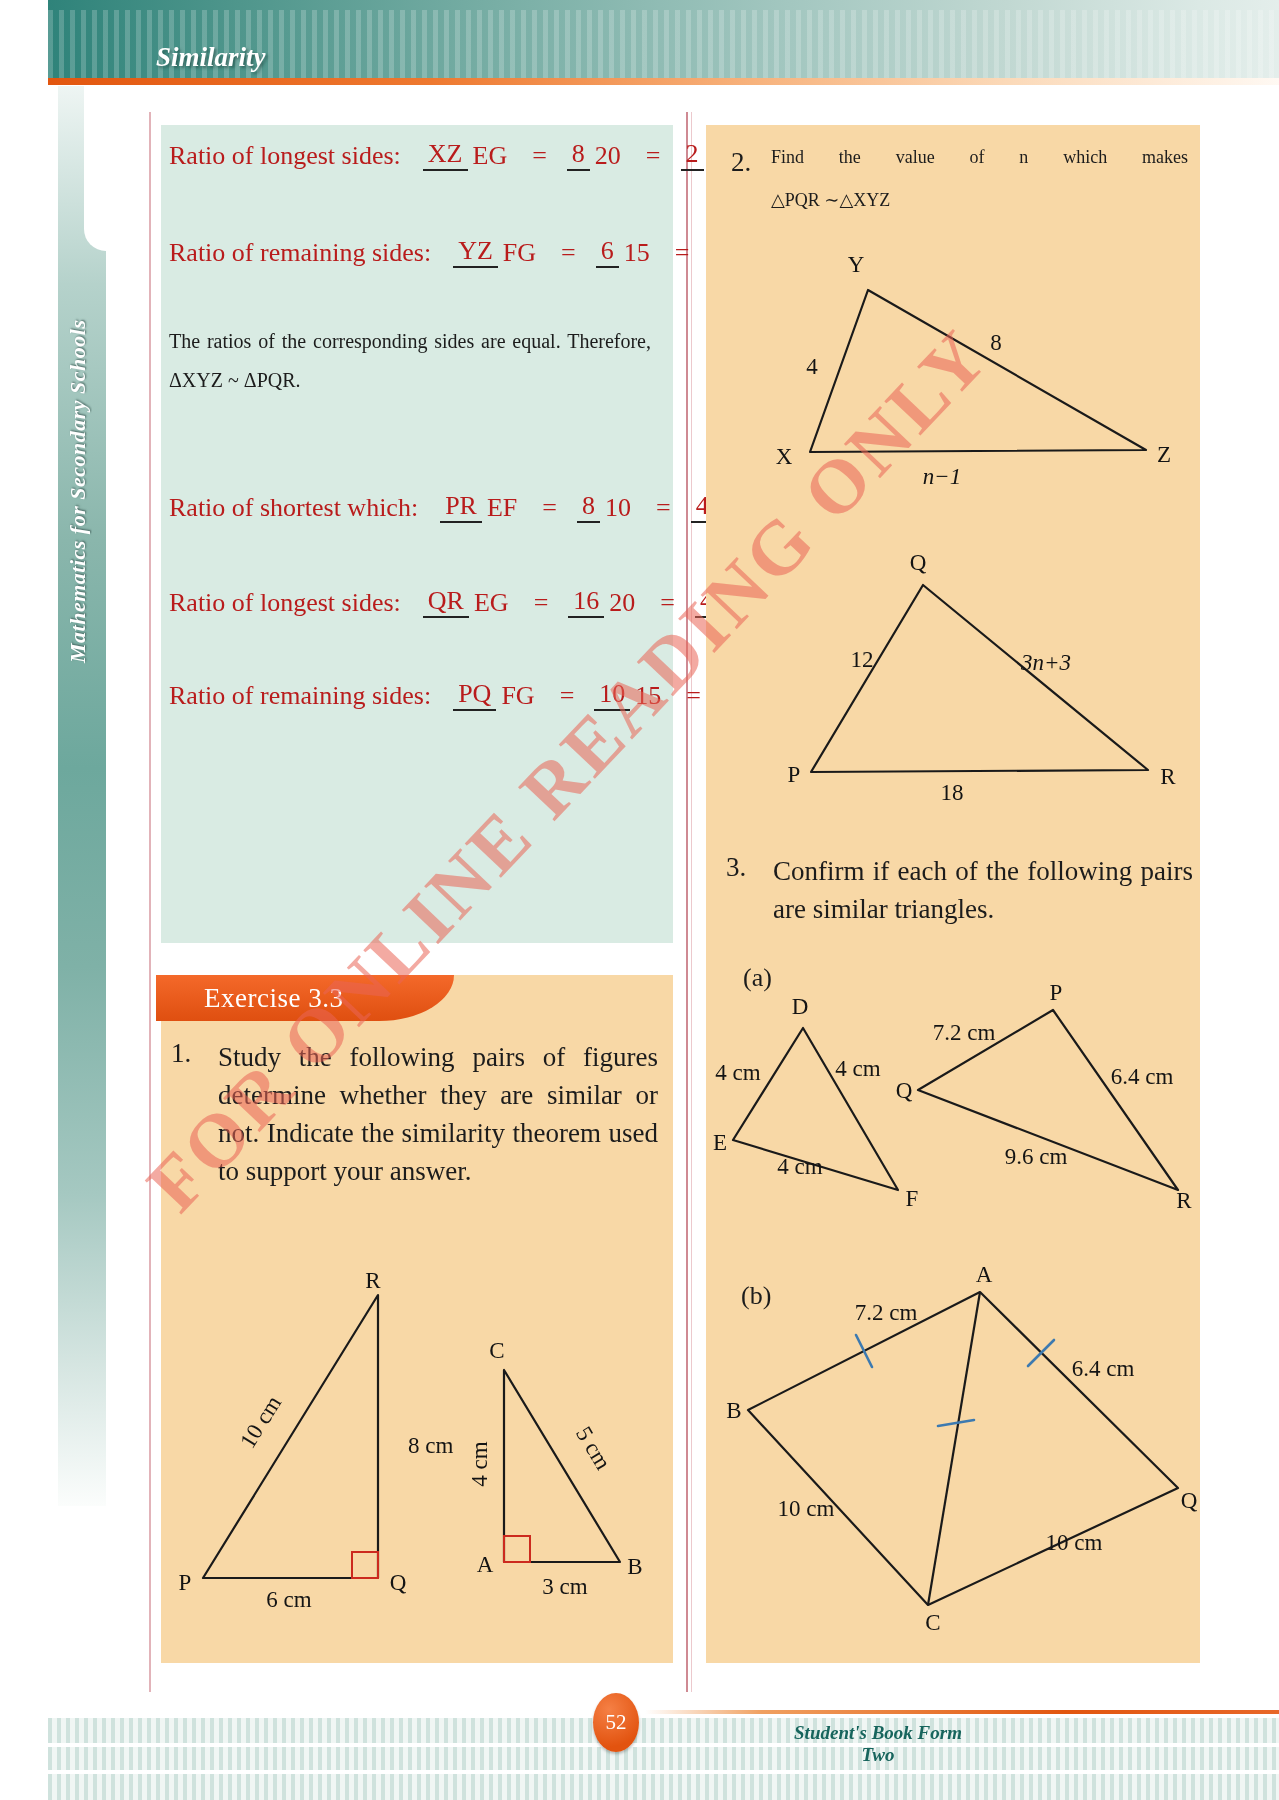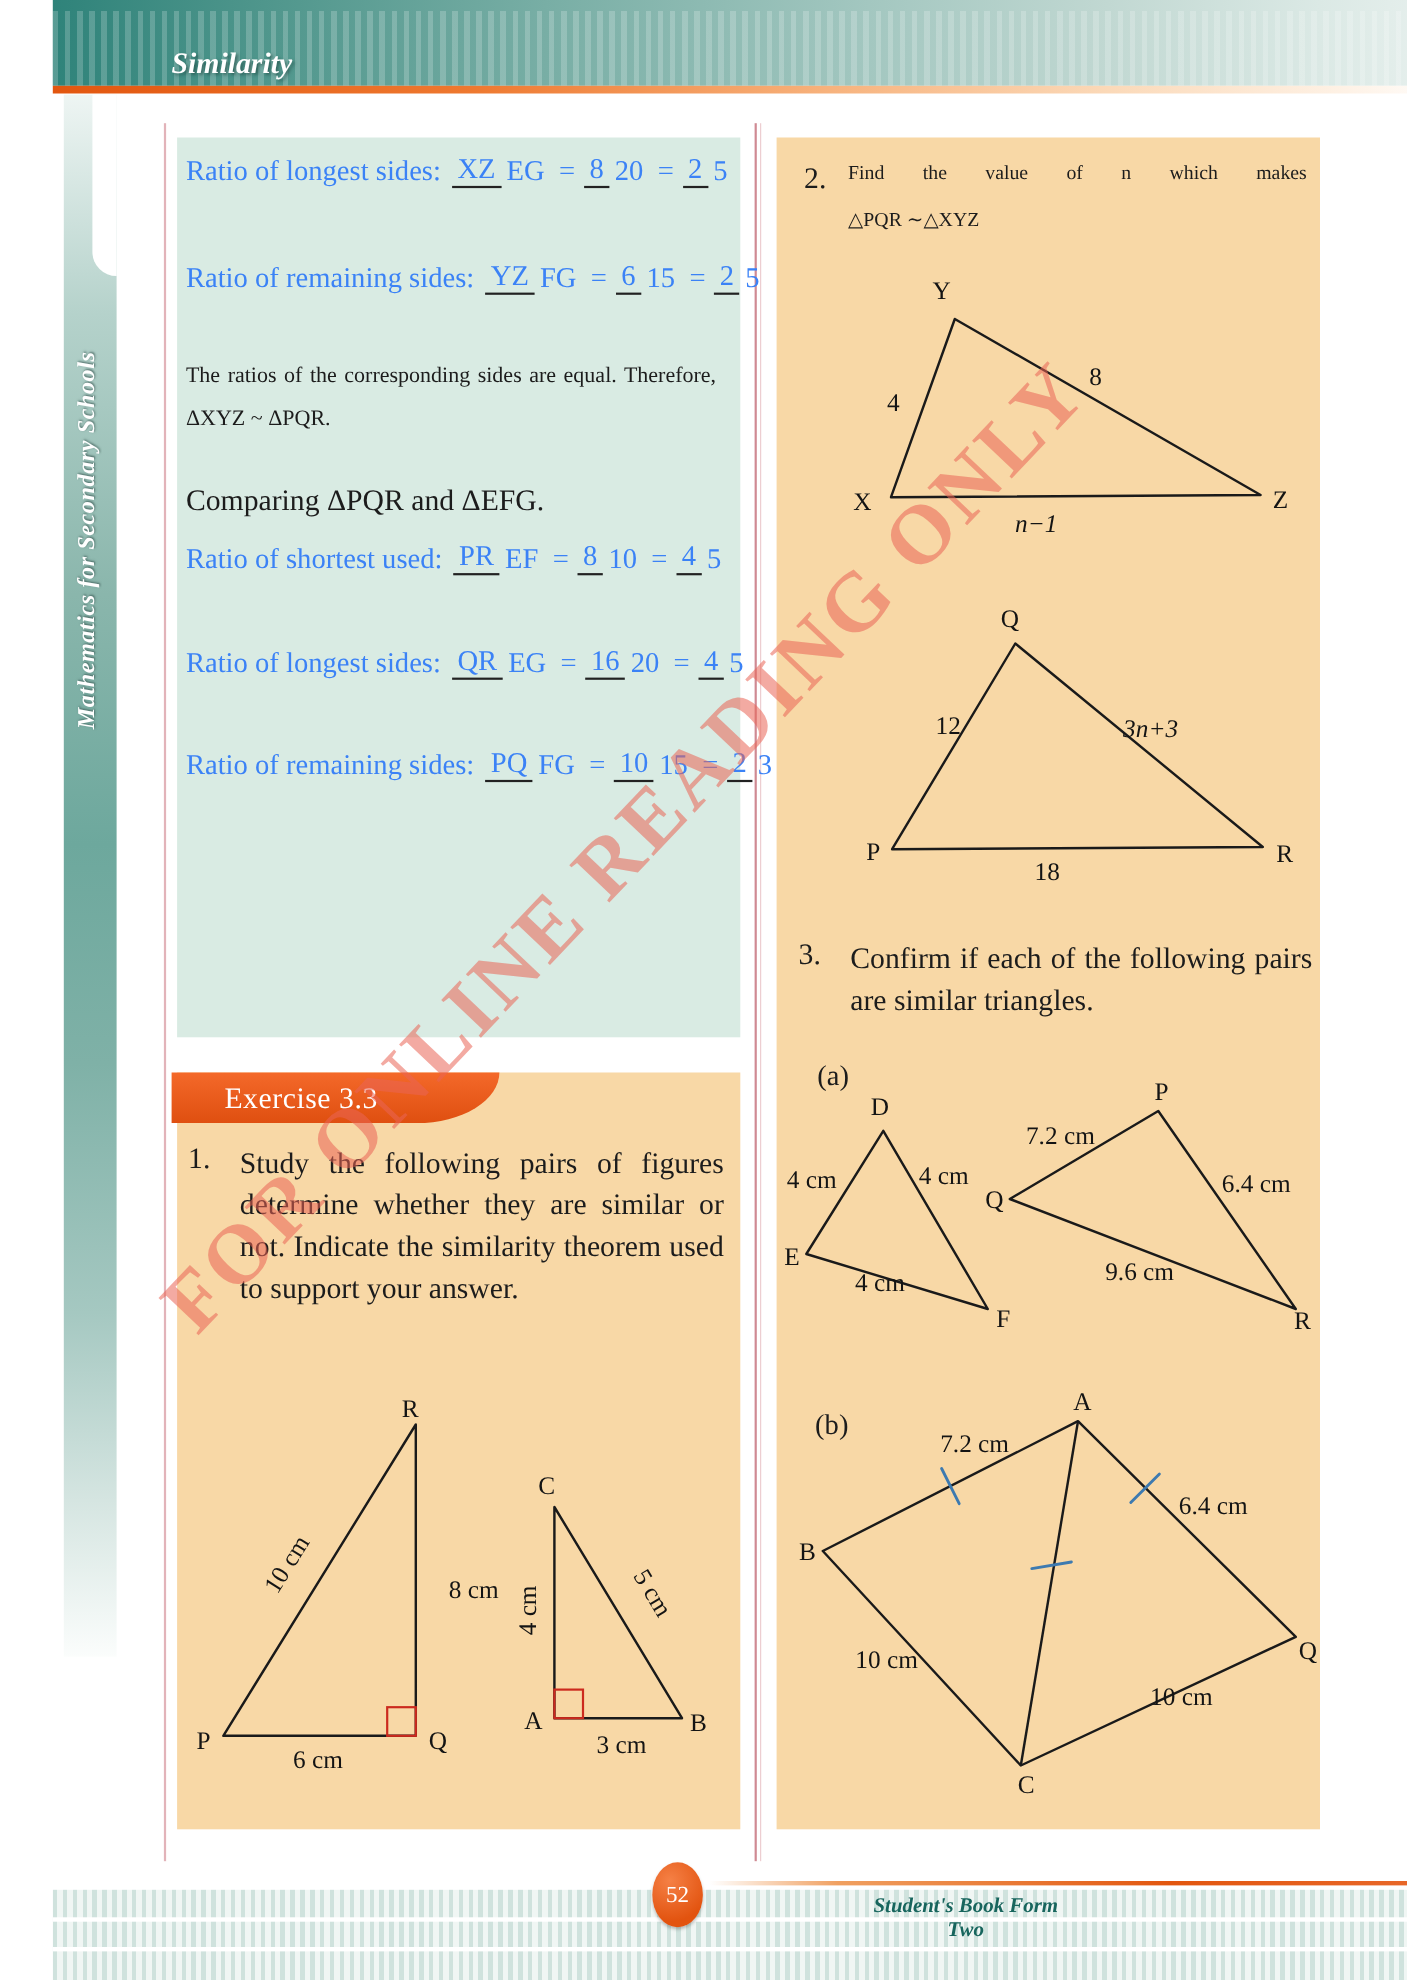--- a/index.html
+++ b/index.html
@@ -34,21 +34,21 @@
   
   .green-box  { position:absolute; left:113px; top:125px; width:512px; height:818px; background:#d9ebe3; }
   .peach-left { position:absolute; left:113px; top:975px; width:512px; height:688px; background:#f8d8a6; }
   .peach-right{ position:absolute; left:658px; top:125px; width:494px; height:1538px; background:#f8d8a6; }
   .ex-banner  { position:absolute; left:108px; top:975px; width:298px; height:46px;
     background:linear-gradient(180deg,#f4692a,#df4f10); border-bottom-right-radius:75px 46px;
     display:flex; align-items:center; }
   .ex-banner span { color:#ffffff; font-size:27px; padding-left:48px; letter-spacing:0.5px; }
 
   
-  .ratio-row { position:absolute; left:121px; display:flex; align-items:center; gap:6px; font-size:26px; color:#3b82f6; white-space:nowrap; }
+  .ratio-row { position:absolute; left:121px; display:flex; align-items:center; gap:18px; font-size:26px; color:#b91c1c; white-space:nowrap; }
   .rlabel { padding-right:4px; }
   .frac { display:inline-flex; flex-direction:row; align-items:center; line-height:1.08; font-size:26px; }
   .frac .ftop { padding:0 5px 1px 5px; border-bottom:2px solid #222; }
   .frac .fbot { padding:1px 5px 0 5px; }
   .eq { padding:0 2px; }
   .gb-para { position:absolute; width:482px; font-size:20px; line-height:39px; text-align:justify; color:#1c1c1c; }
   .gb-line { position:absolute; font-size:27px; color:#1c1c1c; }
 
   
   .q-num  { position:absolute; font-size:27px; color:#1c1c1c; }
@@ -134,24 +134,23 @@
         <span class="fbot">15</span>
       </span>
     <span class="eq">=</span>
     <span class="frac">
         <span class="ftop">2</span>
         <span class="fbot">5</span>
       </span>
   </div>
 
   <div class="gb-para" style="left:121px; top:322px;">The ratios of the corresponding sides are equal. Therefore, ΔXYZ ~ ΔPQR.</div>
-  <div class="gb-line" style="left:121px; top:440px;">Comparing ΔPQR and ΔEFG.</div>
 
   <div class="ratio-row" style="top:492px;">
-    <span class="rlabel">Ratio of shortest used:</span>
+    <span class="rlabel">Ratio of shortest which:</span>
     <span class="frac">
         <span class="ftop">PR</span>
         <span class="fbot">EF</span>
       </span>
     <span class="eq">=</span>
     <span class="frac">
         <span class="ftop">8</span>
         <span class="fbot">10</span>
       </span>
     <span class="eq">=</span>

